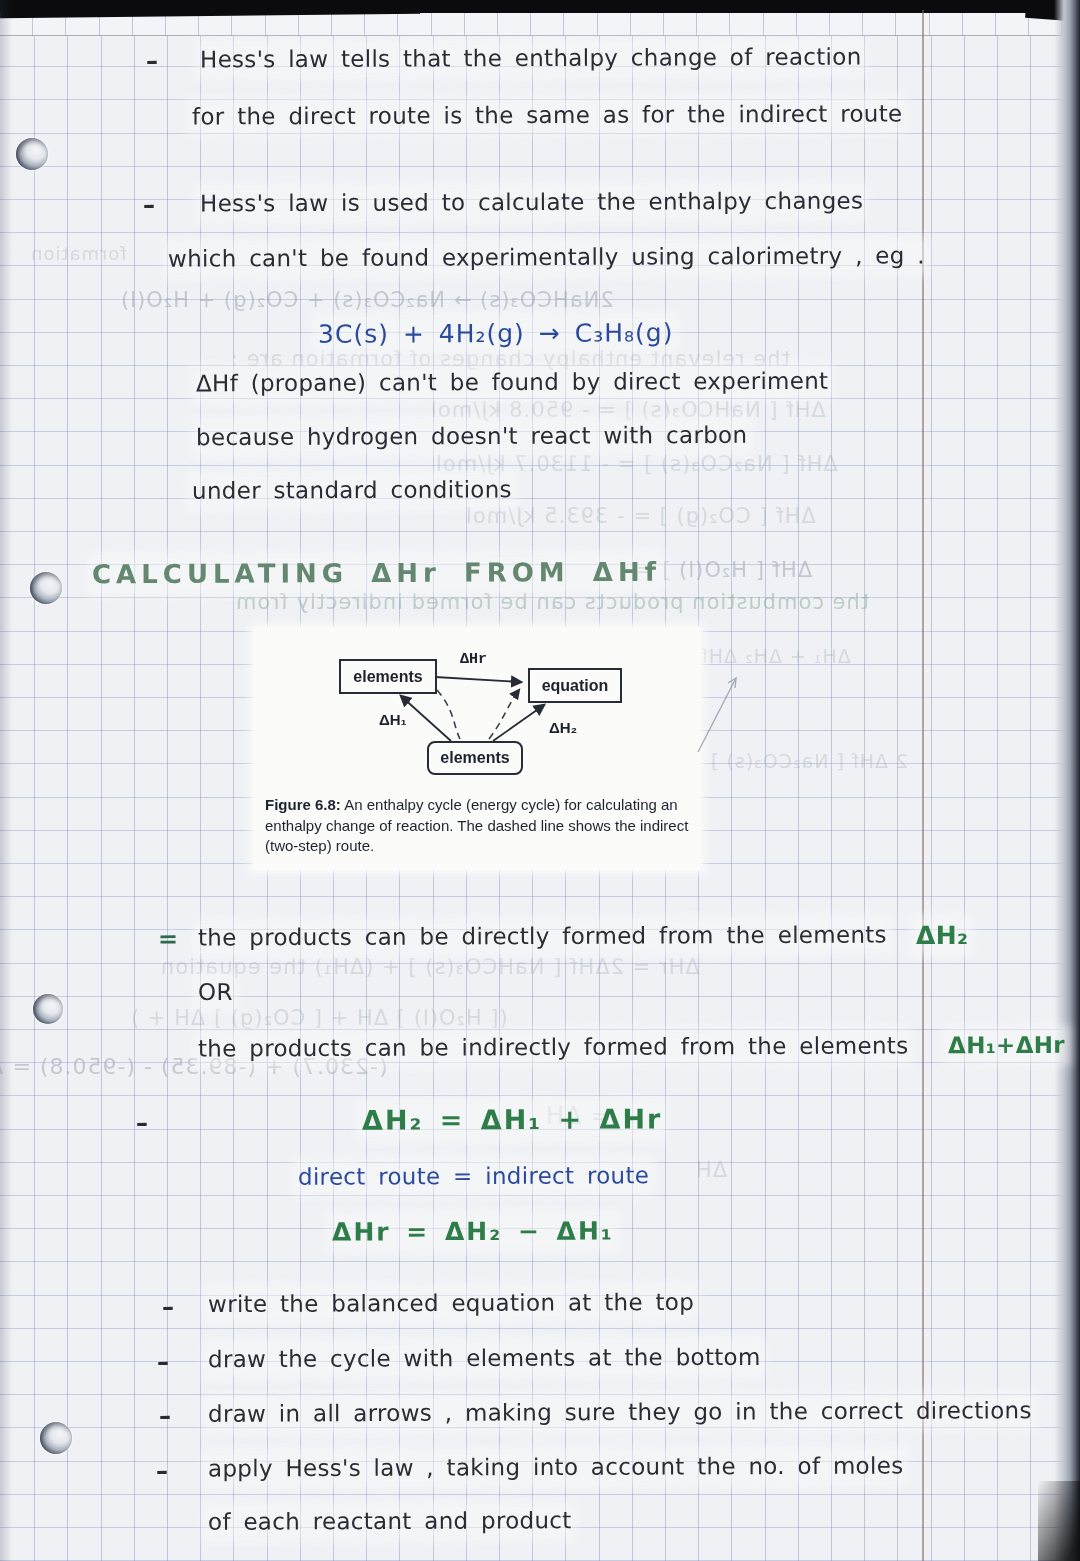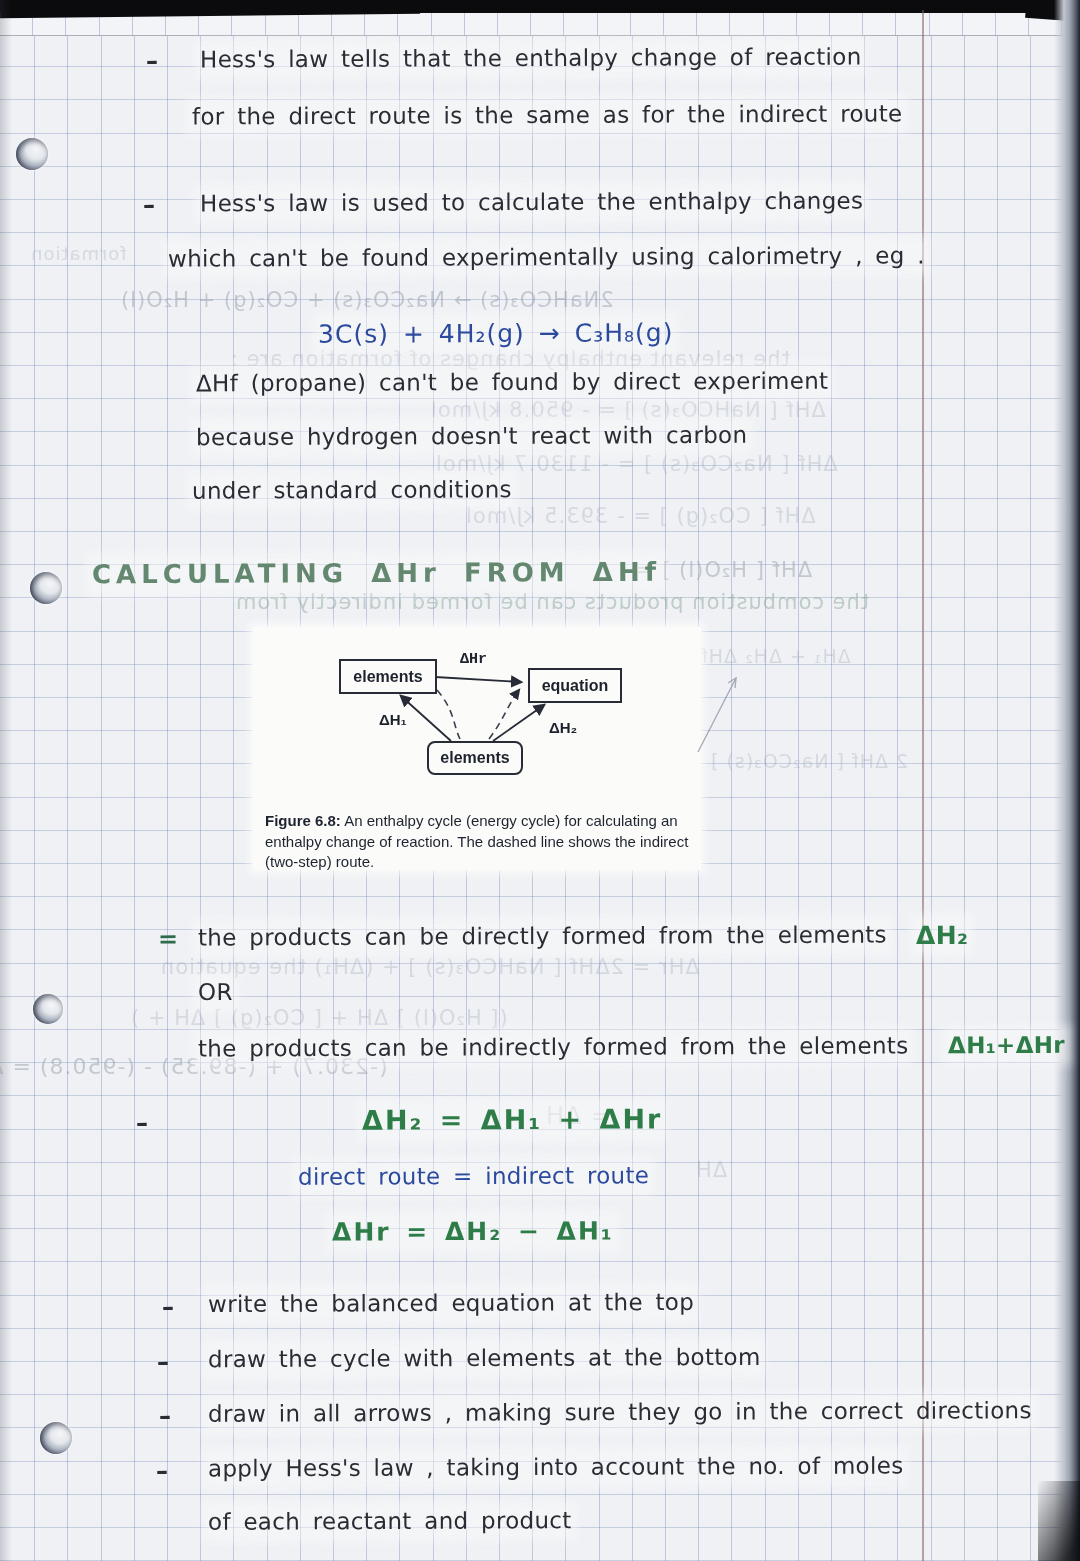--- a/index.html
+++ b/index.html
@@ -41,21 +41,21 @@
   .dash { background:none; box-shadow:none; font-weight:bold; font-size:24px; }
   .dgreen { color:#2e6b4a; }
 
   
   .fig { position:absolute; left:253px; top:627px; width:448px; height:243px; background:#fbfbf9;
     box-shadow:0 0 8px 4px rgba(251,251,249,0.85); }
   .fig .box { position:absolute; border:2px solid #262b36; background:#fbfbf9; color:#1d222d;
     font:bold 16px "Liberation Sans",sans-serif; display:flex; align-items:center; justify-content:center; }
   .dlabel { position:absolute; font:bold 15px "Liberation Sans",sans-serif; color:#1d222d; }
   .caption { position:absolute; left:12px; top:168px; width:426px;
-    font:15px/1.38 "Liberation Sans",sans-serif; color:#1d2430;margin-top:16px; }
+    font:15px/1.38 "Liberation Sans",sans-serif; color:#1d2430; }
   .capb { font-weight:bold; }
 
   
   .bleed { position:absolute; color:#99a1ad; opacity:0.5; transform:scaleX(-1);
     white-space:nowrap; font-size:21px; letter-spacing:1px; }
   .bleed.green { color:#8ea89a; }
   .bleed.light { opacity:0.3; }
 
   svg { display:block; }
 </style>

